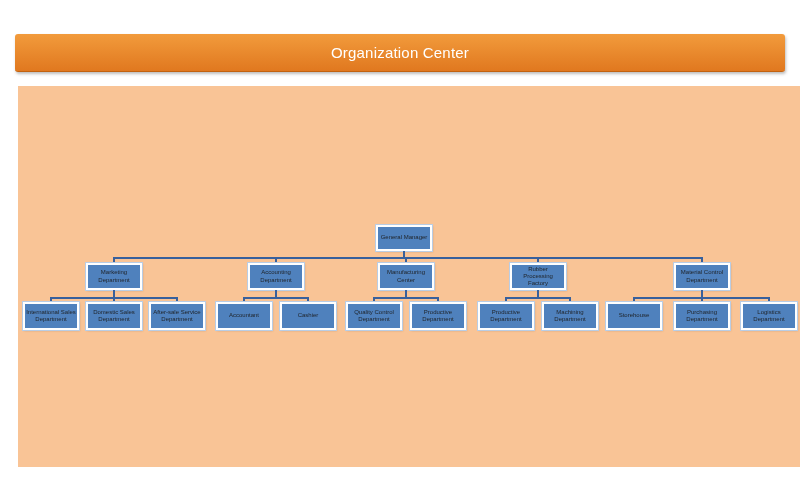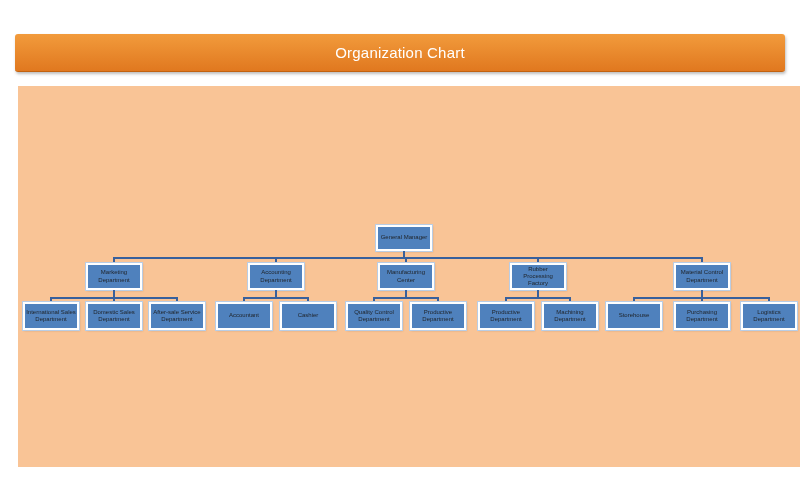--- a/index.html
+++ b/index.html
@@ -30,21 +30,21 @@
     display:flex;align-items:center;justify-content:center;
     text-align:center;color:var(--node-text,#1f2328);
     font-size:6px;line-height:1.2;padding:1px;
   }
   .conn{position:absolute;background:var(--connector,#38609c);}
 </style>
 </head>
 <body>
 
 <div class="title-bar">
-  <div class="title-text">Organization Chart</div>
+  <div class="title-text">Organization Center</div>
 </div>
 
 <div class="canvas"></div>
 
 <div id="org-layer">
     <div class="node" style="left: 376px; top: 225px; width: 56px; height: 26px;">
       <span>General Manager</span>
     </div>
     <div class="conn" style="left: 403px; top: 251px; width: 2px; height: 6px;"></div>
     <div class="conn" style="left: 113px; top: 257px; width: 590px; height: 2px;"></div>

